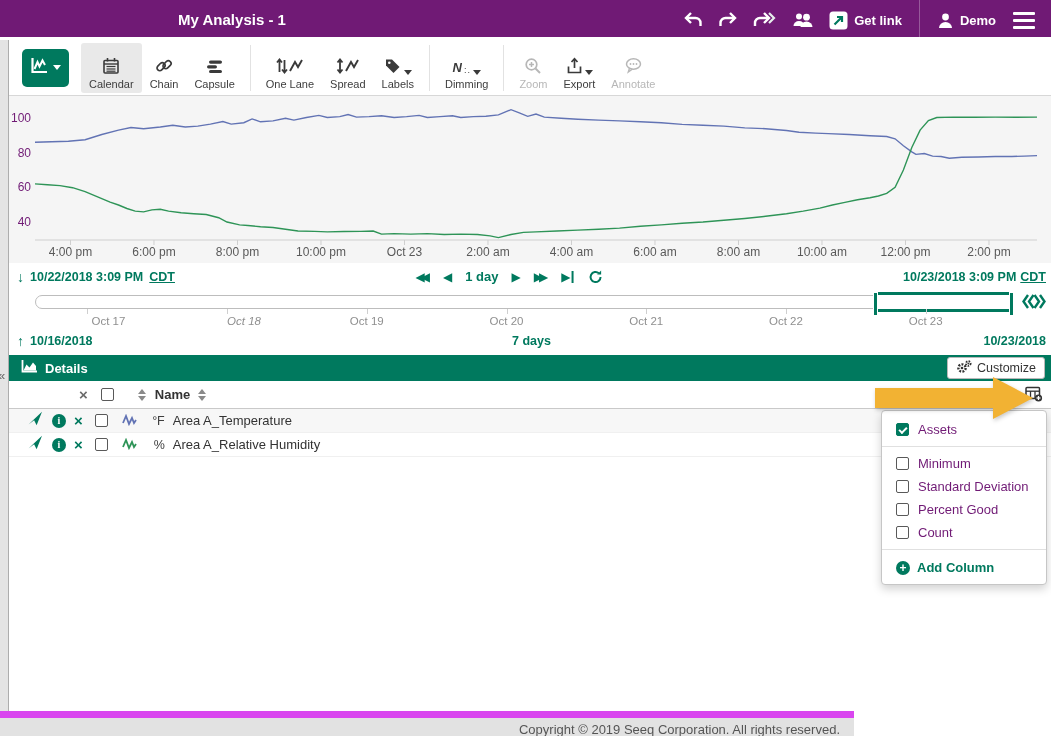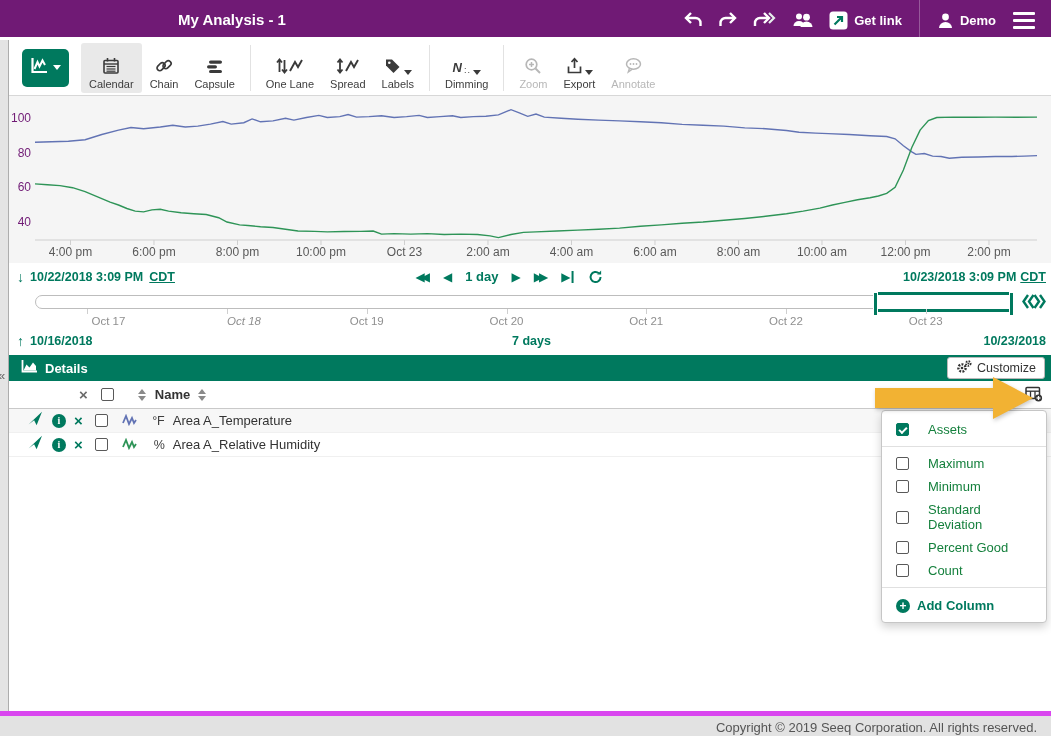--- a/index.html
+++ b/index.html
@@ -95,32 +95,32 @@
   .cb{width:13px;height:13px;border:1.5px solid #595959;border-radius:2px;background:#fff;display:inline-block;position:relative;box-sizing:border-box;cursor:pointer;flex:none;}
   .cb.checked{background:#00795e;border-color:#00795e;}
   .cb.checked::after{content:"";position:absolute;left:2px;top:2.5px;width:6px;height:3px;border-left:2px solid #fff;border-bottom:2px solid #fff;transform:rotate(-45deg);}
   .sort{display:inline-flex;flex-direction:column;gap:2px;cursor:pointer;}
   .sort i{width:0;height:0;border-left:4px solid transparent;border-right:4px solid transparent;display:block;}
   .sort .up{border-bottom:5px solid #8a8a8a;}
   .sort .dn{border-top:5px solid #8a8a8a;}
 
   
   .colmenu{position:absolute;right:4px;top:410px;width:164px;background:#fff;border:1px solid #c6c6c6;border-radius:4px;box-shadow:0 4px 10px rgba(0,0,0,.18);padding:7px 0;z-index:25;}
-  .mi{display:flex;align-items:center;gap:19px;padding:4px 14px;font-size:13px;color:#15803d;cursor:pointer;}
+  .mi{display:flex;align-items:center;gap:9px;padding:4px 14px;font-size:13px;color:#701a75;cursor:pointer;}
   .mdiv{height:1px;background:#e0e0e0;margin:5px 0;}
   .addcol{display:flex;align-items:center;gap:7px;padding:5px 14px 2px;color:#00795e;font-size:13px;font-weight:bold;cursor:pointer;}
   .pluscirc{width:14px;height:14px;border-radius:50%;background:#00795e;color:#fff;display:flex;align-items:center;justify-content:center;font-size:12px;font-weight:bold;line-height:1;}
 
   
   .big-arrow{position:absolute;left:875px;top:377px;width:158px;height:42px;z-index:30;filter:drop-shadow(1px 2px 2px rgba(0,0,0,.22));pointer-events:none;}
   .big-arrow .tail{position:absolute;left:0;top:11px;width:118px;height:20px;background:#F2B233;}
   .big-arrow .head{position:absolute;left:118px;top:0;width:0;height:0;border-top:21px solid transparent;border-bottom:21px solid transparent;border-left:40px solid #F2B233;}
 
   
-  .footer{position:absolute;left:0;top:711px;width:1051px;height:25px;background:#e2e2e2;border-top:5px solid #d946ef;box-sizing:border-box;font-size:13px;color:#555;text-align:right;line-height:24px;padding-right:14px;}
+  .footer{position:absolute;left:0;top:711px;width:854px;height:25px;background:#e2e2e2;border-top:7px solid #d946ef;box-sizing:border-box;font-size:13px;color:#555;text-align:right;line-height:24px;padding-right:14px;}
 </style>
 </head>
 <body>
 
 <div class="app">
 
   <div class="topbar">
     <div class="title">My Analysis - 1</div>
     <div class="right">
       <span class="hicon">
@@ -494,24 +494,20 @@
   </div>
 
   <div class="colmenu" id="colmenu">
     <div class="mi">
       <span class="cb checked"></span>
       <span class="mi-label">Assets</span>
     </div>
 
 
   <div class="mdiv"></div>
-    <div class="mi">
-      <span class="cb"></span>
-      <span class="mi-label">Maximum</span>
-    </div>
 
     <div class="mi">
       <span class="cb"></span>
       <span class="mi-label">Minimum</span>
     </div>
 
 
     <div class="mi">
       <span class="cb"></span>
       <span class="mi-label">Standard Deviation</span>

